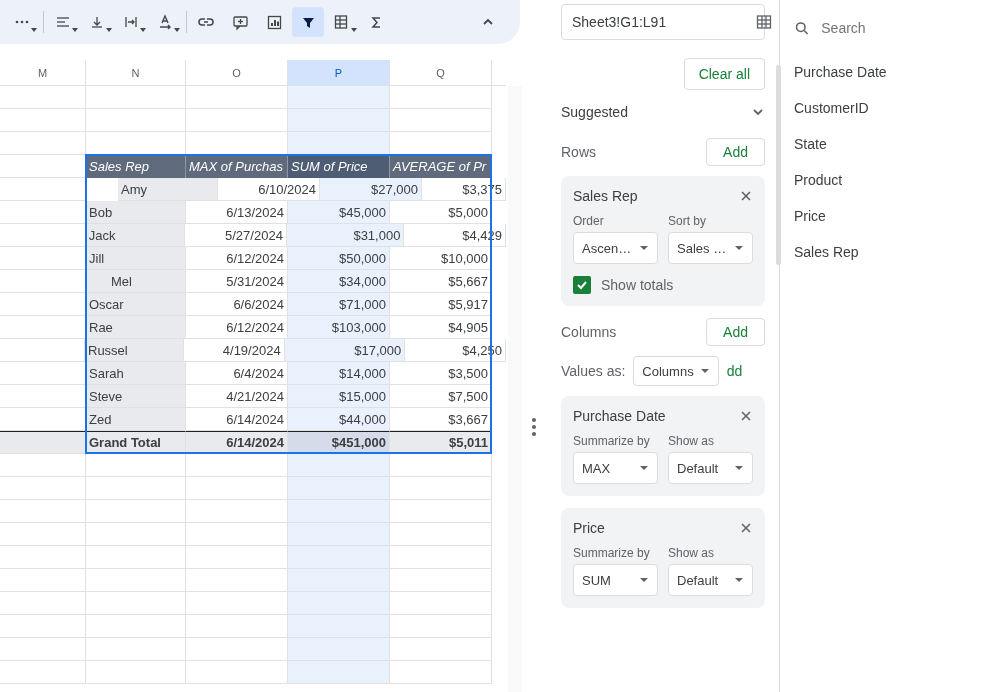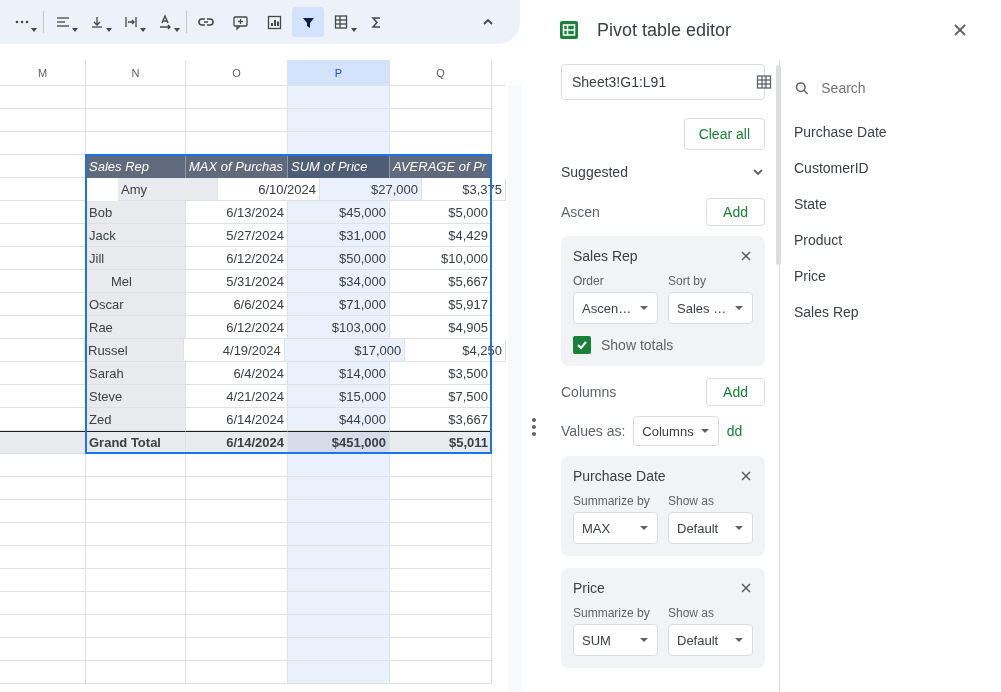--- a/index.html
+++ b/index.html
@@ -228,21 +228,21 @@
         <div class="cell cl" style="width: 86px;"></div>
         <div class="cell cl pvrow0" style="width: 100px;">Bob</div>
         <div class="cell cr" style="width: 102px;">6/13/2024</div>
         <div class="cell cr colsel" style="width: 102px;">$45,000</div>
         <div class="cell cr" style="width: 102px;">$5,000</div>
       </div>
       <div class="grid-row">
         <div class="cell cl" style="width: 86px;"></div>
         <div class="cell cl pvrow0" style="width: 100px;">Jack</div>
         <div class="cell cr" style="width: 102px;">5/27/2024</div>
-        <div class="cell cr colsel" style="width: 102px;">$31,000</div>
+        <div class="cell cr colsel" style="width: 118px;">$31,000</div>
         <div class="cell cr" style="width: 102px;">$4,429</div>
       </div>
       <div class="grid-row">
         <div class="cell cl" style="width: 86px;"></div>
         <div class="cell cl pvrow0" style="width: 100px;">Jill</div>
         <div class="cell cr" style="width: 102px;">6/12/2024</div>
         <div class="cell cr colsel" style="width: 102px;">$50,000</div>
         <div class="cell cr" style="width: 102px;">$10,000</div>
       </div>
       <div class="grid-row">
@@ -379,35 +379,20 @@
 
 <div class="scroll-track"></div>
 
 <div class="kebab">
     <div></div>
     <div></div>
     <div></div>
   </div>
 
 <div class="right-panel">
-  <div class="panel-header">
-    <svg width="24" height="24" viewBox="0 0 24 24">
-        <rect x="3" y="3" width="18" height="18" rx="2" fill="#188038"></rect>
-        <rect x="6.5" y="7" width="11" height="10" fill="none" stroke="#fff" stroke-width="1.5"></rect>
-        <line x1="6.5" y1="12" x2="17.5" y2="12" stroke="#fff" stroke-width="1.5"></line>
-        <line x1="10.5" y1="7" x2="10.5" y2="17" stroke="#fff" stroke-width="1.5"></line>
-      </svg>
-    <div class="title">Pivot table editor</div>
-    <div class="close">
-        <svg width="18" height="18" viewBox="0 0 18 18" stroke="#5f6368" stroke-width="1.8">
-          <line x1="4" y1="4" x2="14" y2="14"></line>
-          <line x1="14" y1="4" x2="4" y2="14"></line>
-        </svg>
-      </div>
-  </div>
   <div class="panel-body">
     <div class="config-col">
       <div class="range-row">
         <input value="Sheet3!G1:L91" style="">
         <span class="ricon">
             <svg width="18" height="18" viewBox="0 0 18 18" fill="none" stroke="#5f6368" stroke-width="1.3">
               <rect x="2.5" y="3" width="13" height="12"></rect>
               <line x1="2.5" y1="7" x2="15.5" y2="7"></line>
               <line x1="2.5" y1="11" x2="15.5" y2="11"></line>
               <line x1="7" y1="3" x2="7" y2="15"></line>
@@ -419,21 +404,21 @@
           <button class="text-btn">Clear all</button>
         </div>
       <div class="sugg-row">
         <span>Suggested</span>
         <svg width="14" height="14" viewBox="0 0 14 14" fill="none" stroke="#5f6368" stroke-width="1.8">
             <path d="M3 5 L7 9 L11 5"></path>
           </svg>
       </div>
 
       <div class="section-head">
-        <span>Ascen</span>
+        <span>Rows</span>
         <button class="add-btn">Add</button>
       </div>
       <div class="card">
         <div class="card-head">
           <span>Sales Rep</span>
           <span class="x">
               <svg width="14" height="14" viewBox="0 0 14 14" stroke="#5f6368" stroke-width="1.6">
                 <line x1="3" y1="3" x2="11" y2="11"></line>
                 <line x1="11" y1="3" x2="3" y2="11"></line>
               </svg>

